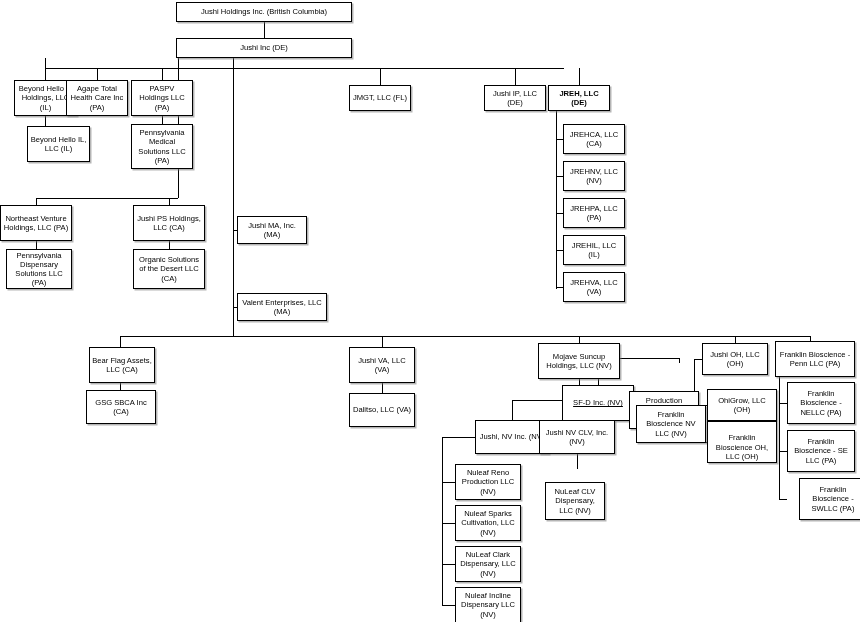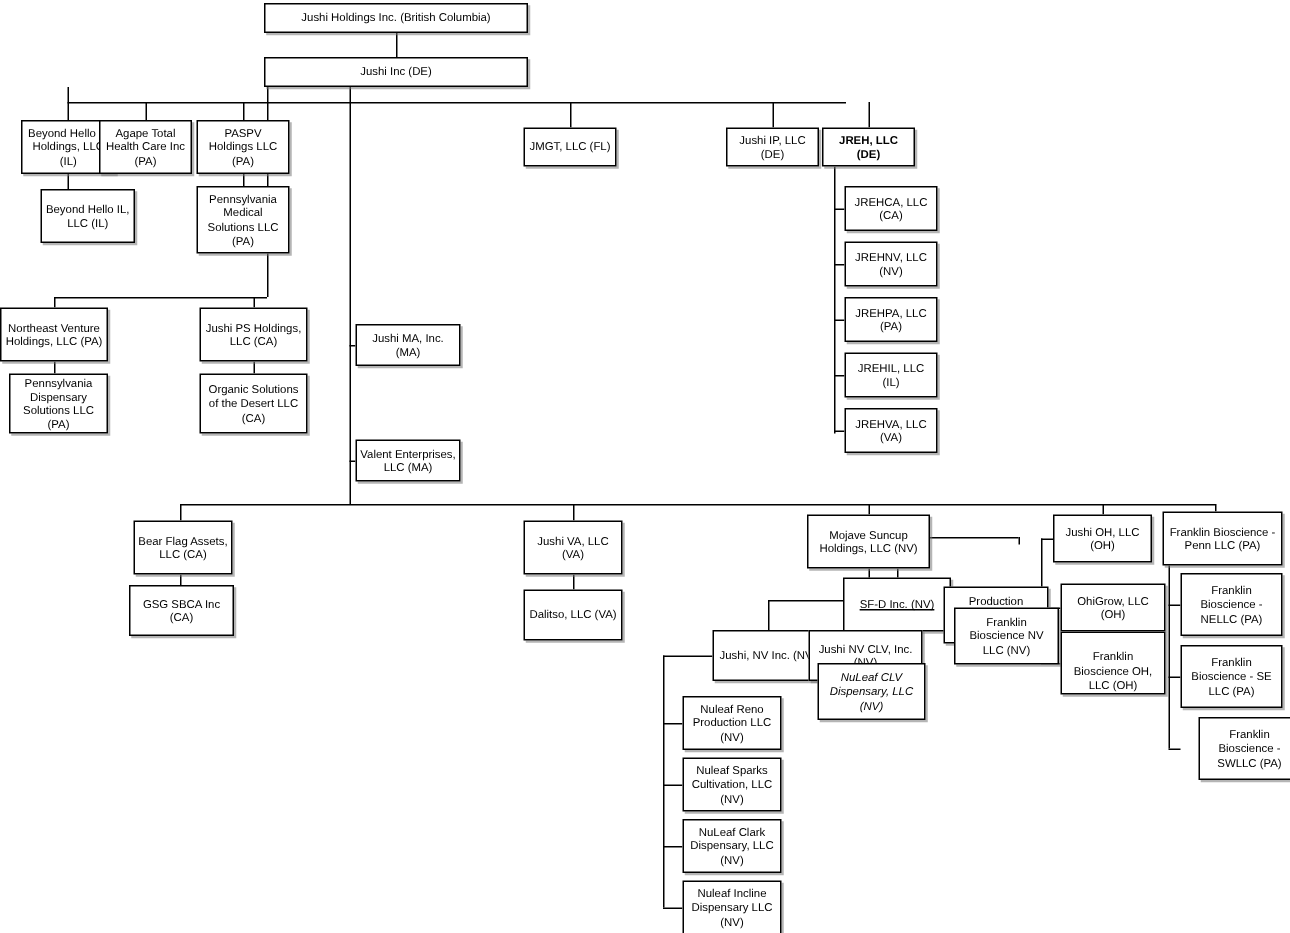--- a/index.html
+++ b/index.html
@@ -133,21 +133,21 @@
       </div>
       <div class="node" style="left: 133px; top: 205px; width: 72px; height: 36px;">
         <span>Jushi PS Holdings, LLC (CA)</span>
       </div>
       <div class="node" style="left: 133px; top: 249px; width: 72px; height: 40px;">
         <span>Organic Solutions of the Desert LLC (CA)</span>
       </div>
       <div class="node" style="left: 237px; top: 216px; width: 70px; height: 28px;">
         <span>Jushi MA, Inc. (MA)</span>
       </div>
-      <div class="node" style="left: 237px; top: 293px; width: 70px; height: 28px;">
+      <div class="node" style="left: 237px; top: 293px; width: 90px; height: 28px;">
         <span>Valent Enterprises, LLC (MA)</span>
       </div>
       <div class="node" style="left: 89px; top: 347px; width: 66px; height: 36px;">
         <span>Bear Flag Assets, LLC (CA)</span>
       </div>
       <div class="node" style="left: 86px; top: 390px; width: 70px; height: 34px;">
         <span>GSG SBCA Inc (CA)</span>
       </div>
       <div class="node" style="left: 349px; top: 347px; width: 66px; height: 36px;">
         <span>Jushi VA, LLC (VA)</span>
@@ -166,21 +166,21 @@
       </div>
       <div class="node" style="left: 636px; top: 405px; width: 70px; height: 38px;">
         <span>Franklin Bioscience NV LLC (NV)</span>
       </div>
       <div class="node" style="left: 475px; top: 420px; width: 74px; height: 34px;">
         <span>Jushi, NV Inc. (NV)</span>
       </div>
       <div class="node" style="left: 539px; top: 420px; width: 76px; height: 34px;">
         <span>Jushi NV CLV, Inc. (NV)</span>
       </div>
-      <div class="node" style="left: 545px; top: 442px; width: 72px; height: 38px; font-style: italic;">
+      <div class="node" style="left: 545px; top: 482px; width: 60px; height: 38px;">
         <span>NuLeaf CLV Dispensary, LLC (NV)</span>
       </div>
       <div class="node" style="left: 455px; top: 464px; width: 66px; height: 36px;">
         <span>Nuleaf Reno Production LLC (NV)</span>
       </div>
       <div class="node" style="left: 455px; top: 505px; width: 66px; height: 36px;">
         <span>Nuleaf Sparks Cultivation, LLC (NV)</span>
       </div>
       <div class="node" style="left: 455px; top: 546px; width: 66px; height: 36px;">
         <span>NuLeaf Clark Dispensary, LLC (NV)</span>

